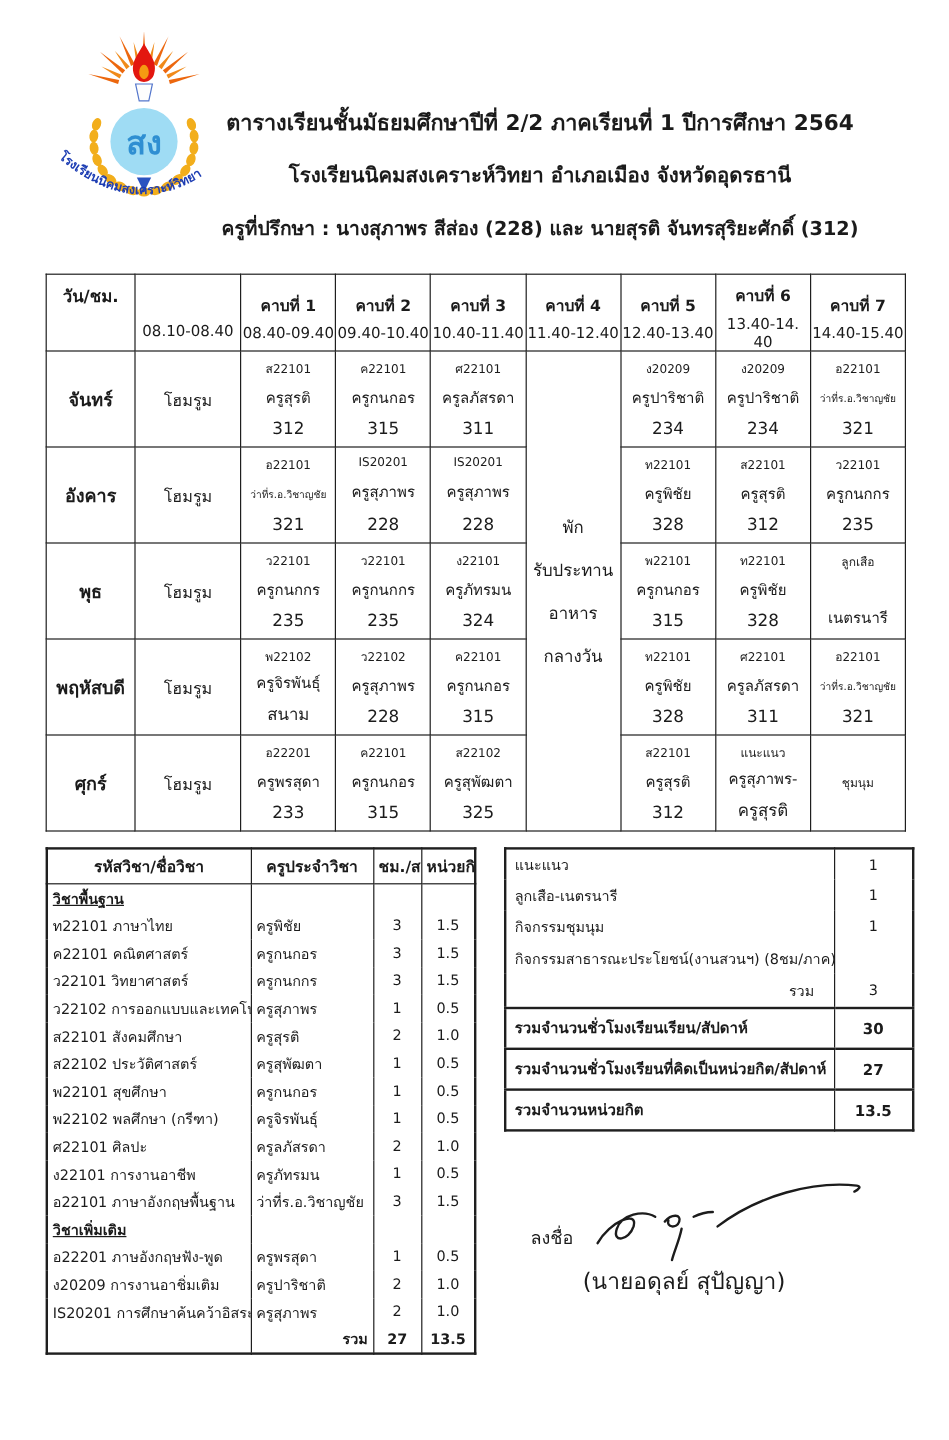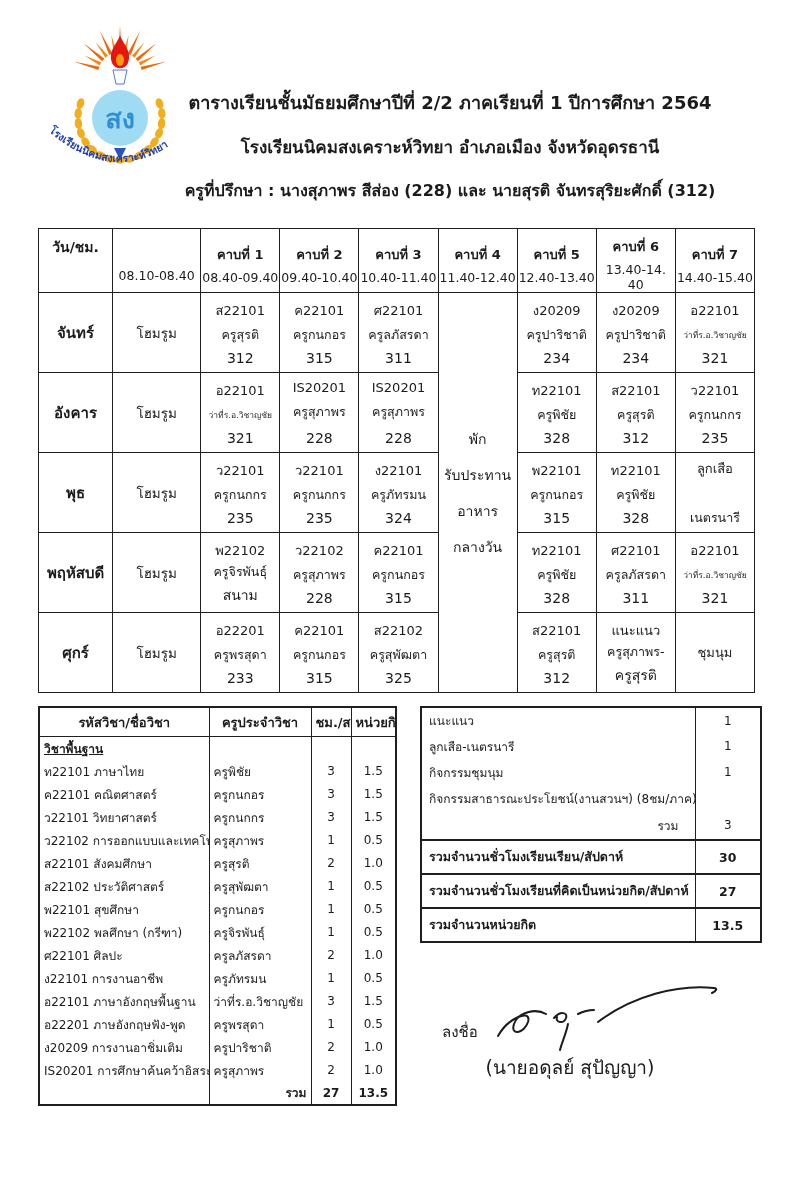--- a/index.html
+++ b/index.html
@@ -19,21 +19,21 @@
   #tt tr.head-row{height:56px;}
   #tt td.corner{font-weight:bold;font-size:14px;vertical-align:top;padding-top:7px;}
   .hlabel{font-size:13px;font-weight:bold;margin-top:7px;min-height:17px;}
   .htime{font-size:12.5px;margin-top:5px;}
   #tt tr.day-row{height:80px;}
   td.daycell{font-weight:bold;font-size:15px;}
   td.homecell{vertical-align:top;padding-top:5px;font-size:13.5px;}
   .pcell{display:flex;flex-direction:column;justify-content:space-between;height:66px;margin:6px 1px;}
   .pcell.n1{justify-content:center;}
   .pcell.n2{justify-content:center;row-gap:29px;}
-  .l-code{font-size:13px;}
+  .l-code{font-size:10px;}
   .l-teacher{font-size:12.5px;}
   .l-teacher.small{font-size:8.5px;}
   .l-room{font-size:14px;}
   .lunch{display:flex;flex-direction:column;row-gap:14px;font-size:14px;}
 
   
   #subjects{position:absolute;left:38px;top:706px;width:357px;border-collapse:collapse;
             table-layout:fixed;border:2px solid #1f1f1f;}
   #subjects th,#subjects td{border-left:1.5px solid #1f1f1f;border-right:1.5px solid #1f1f1f;
             padding:0 4px;overflow:hidden;white-space:nowrap;}
@@ -490,20 +490,26 @@
           <td class="sub-teacher">ครูภัทรมน</td>
           <td class="sub-h">1</td>
           <td class="sub-c">0.5</td>
         </tr>
         <tr class="subject">
           <td class="sub-name">อ22101  ภาษาอังกฤษพื้นฐาน</td>
           <td class="sub-teacher">ว่าที่ร.อ.วิชาญชัย</td>
           <td class="sub-h">3</td>
           <td class="sub-c">1.5</td>
         </tr>
+        <tr class="section">
+          <td class="sec"><span>วิชาเพิ่มเติม</span></td>
+          <td></td>
+          <td></td>
+          <td></td>
+        </tr>
         <tr class="subject">
           <td class="sub-name">อ22201 ภาษอังกฤษฟัง-พูด</td>
           <td class="sub-teacher">ครูพรสุดา</td>
           <td class="sub-h">1</td>
           <td class="sub-c">0.5</td>
         </tr>
         <tr class="subject">
           <td class="sub-name">ง20209 การงานอาชิ่มเติม</td>
           <td class="sub-teacher">ครูปาริชาติ</td>
           <td class="sub-h">2</td>

